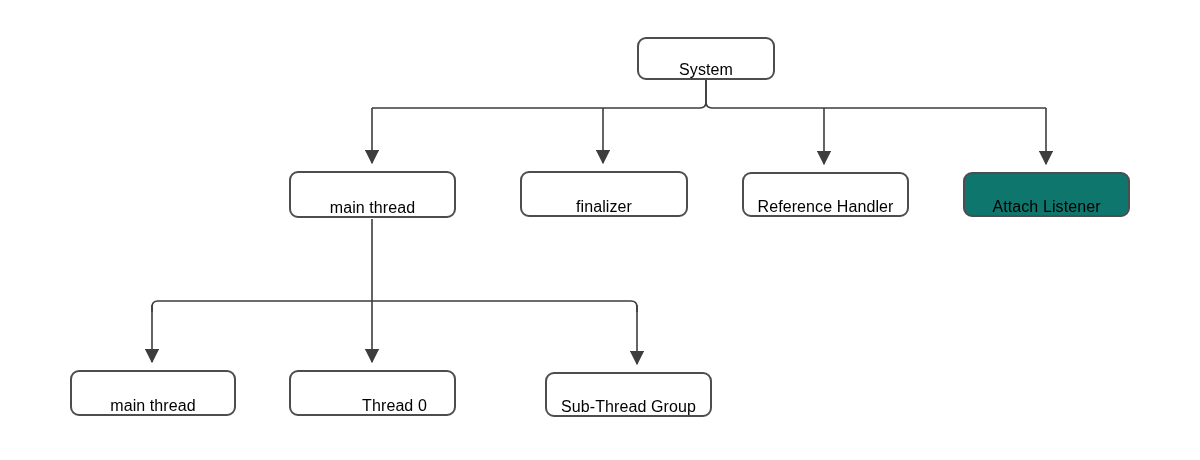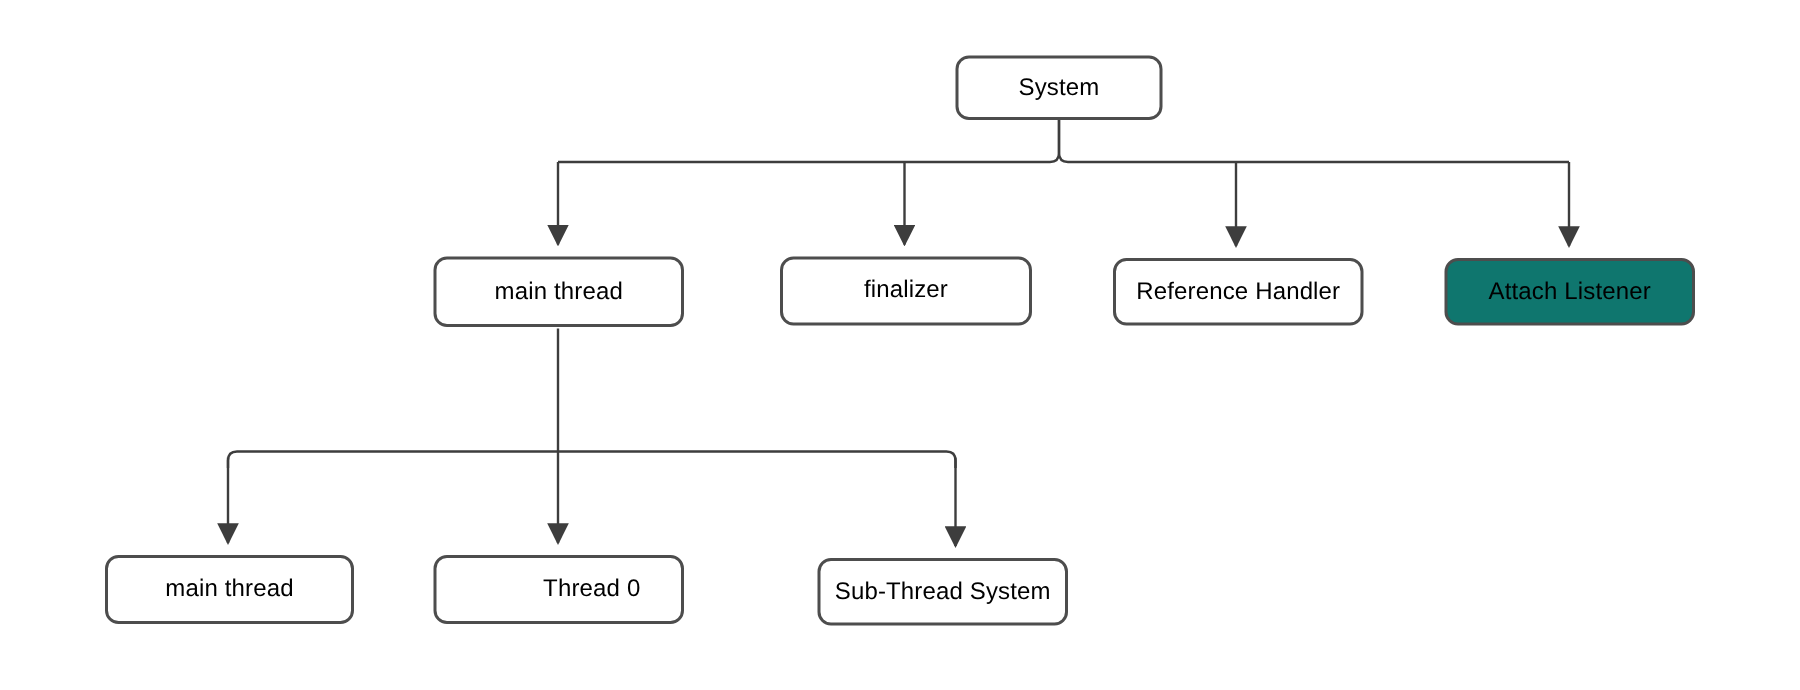--- a/index.html
+++ b/index.html
@@ -26,21 +26,21 @@
     width: 1200px;
     height: 460px;
   }
   .node {
     position: absolute;
     box-sizing: border-box;
     border: 2px solid #4d4d4d;
     border-radius: 9px;
     background: #ffffff;
     display: flex;
-    align-items: center;
+    align-items: flex-end;
     justify-content: center;
     color: #000000;
     font-size: 16px;
     line-height: 1;
     letter-spacing: 0.1px;
     white-space: nowrap;
     z-index: 2;
   }
   .node-label {
     display: block;
@@ -116,16 +116,16 @@
 
   <div class="node" id="node-main-thread" style="left: 70px; top: 370px; width: 166px; height: 46px; border-color: rgb(77, 77, 77); background: rgb(255, 255, 255); color: rgb(0, 0, 0);">
     <span class="node-label">main thread</span>
   </div>
 
   <div class="node" id="node-thread-0" style="left: 289px; top: 370px; width: 167px; height: 46px; border-color: rgb(77, 77, 77); background: rgb(255, 255, 255); color: rgb(0, 0, 0); padding-left: 44px;">
     <span class="node-label">Thread 0</span>
   </div>
 
   <div class="node" id="node-sub-thread-group" style="left: 545px; top: 372px; width: 167px; height: 45px; border-color: rgb(77, 77, 77); background: rgb(255, 255, 255); color: rgb(0, 0, 0);">
-    <span class="node-label">Sub-Thread System</span>
+    <span class="node-label">Sub-Thread Group</span>
   </div>
 
 </div>
 
 </body></html>

